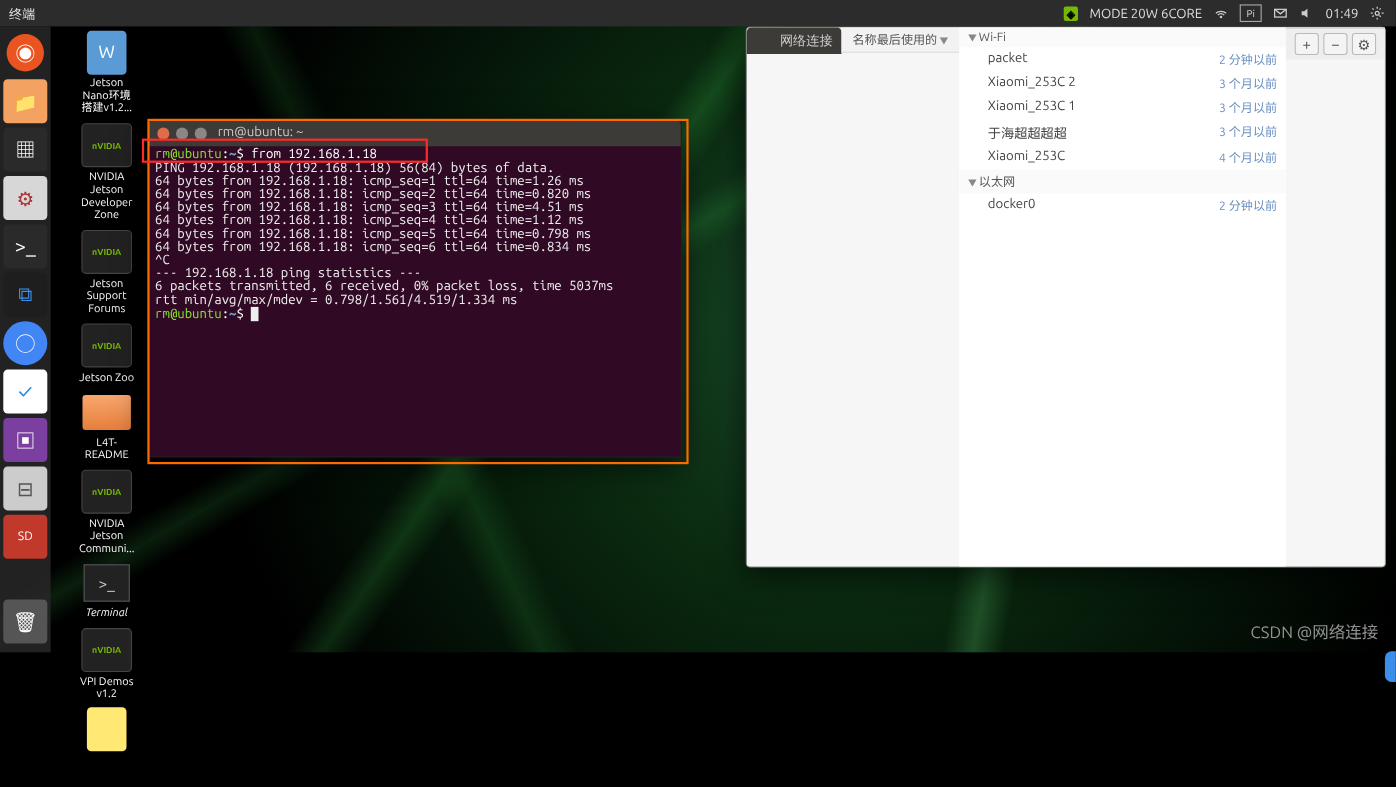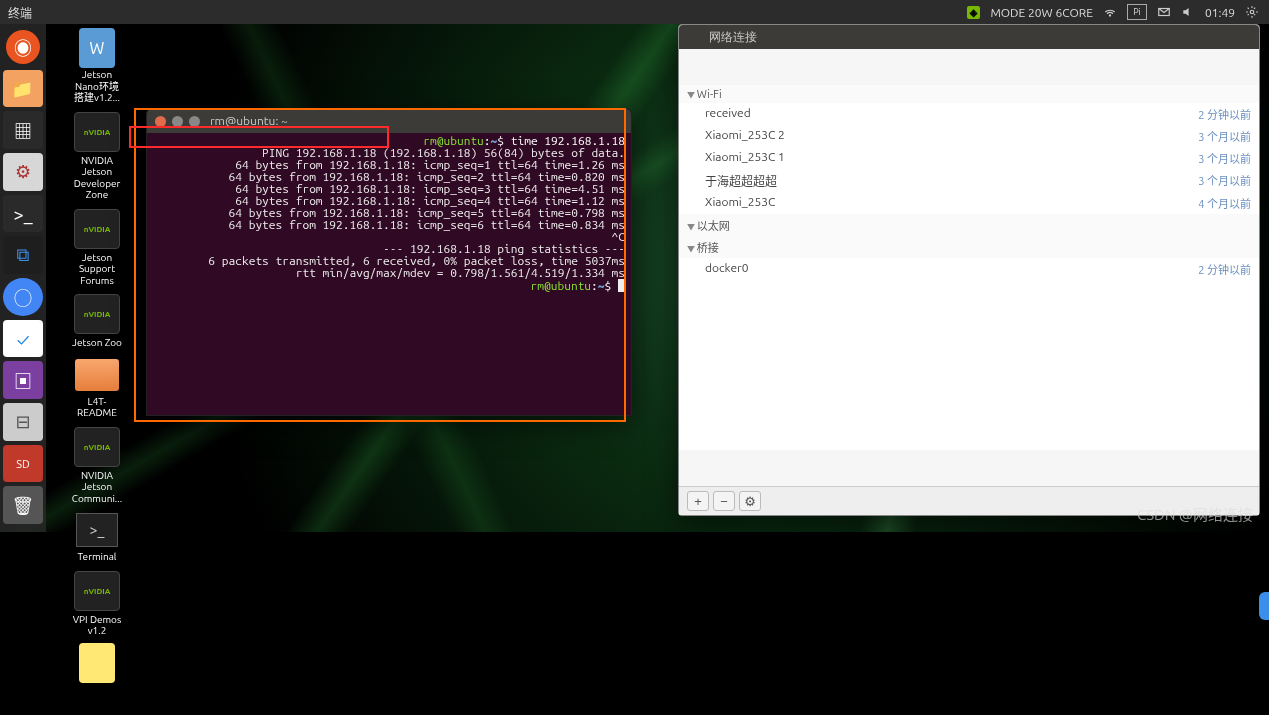--- a/index.html
+++ b/index.html
@@ -1,16 +1,16 @@
 <!DOCTYPE html>
 <html><head>
 <meta charset="utf-8">
 <style>
   html,body{margin:0;padding:0;width:1269px;height:715px;overflow:hidden;font-family:"Ubuntu","Noto Sans CJK SC",sans-serif;background:#000;}
-  .desktop{position:relative;width:1269px;height:532px;background:radial-gradient(circle at 60% 50%,#1a4a2a 0%,#0a2a10 30%,#000000 70%);}
+  .desktop{position:relative;width:1269px;height:593px;background:radial-gradient(circle at 60% 50%,#1a4a2a 0%,#0a2a10 30%,#000000 70%);}
   .desktop::before{content:"";position:absolute;inset:0;background:
     linear-gradient(125deg,transparent 40%,rgba(80,255,100,.15) 42%,transparent 44%),
     linear-gradient(65deg,transparent 30%,rgba(80,255,100,.1) 32%,transparent 34%),
     linear-gradient(-30deg,transparent 55%,rgba(80,255,100,.12) 57%,transparent 59%),
     linear-gradient(100deg,transparent 70%,rgba(120,255,140,.2) 72%,transparent 74%);}
   
   .top-panel{position:absolute;top:0;left:0;right:0;height:24px;background:#2c2c2c;color:#ddd;display:flex;align-items:center;font-size:12px;z-index:10;}
   .top-panel .left{padding-left:8px;}
   .top-panel .right{margin-left:auto;display:flex;align-items:center;gap:10px;padding-right:10px;}
   .tp-icon{width:14px;height:14px;display:inline-flex;align-items:center;justify-content:center;}
@@ -25,34 +25,34 @@
   .dicons{position:absolute;top:30px;left:54px;width:90px;z-index:2;}
   .dicon{width:86px;text-align:center;color:#fff;font-size:10px;line-height:1.15;margin-bottom:8px;cursor:pointer;}
   .dicon .img{width:44px;height:36px;margin:0 auto 3px;display:flex;align-items:center;justify-content:center;border-radius:4px;}
   .dicon .folder{background:linear-gradient(#f9a76f,#e67e3c);width:44px;height:32px;border-radius:3px;}
   .dicon .nvidia{background:#222;border:1px solid #444;color:#76b900;font-size:8px;font-weight:bold;padding-top:2px;}
   .dicon .chromium{background:radial-gradient(circle,#fff 30%,#4285f4 32%,#4285f4 55%,#ea4335 55%);border-radius:50%;width:36px;height:36px;}
   .dicon .docicon{background:#5b9bd5;border-radius:4px;width:36px;height:40px;color:#fff;font-size:16px;display:flex;align-items:center;justify-content:center;}
   .dicon .term{background:#222;border:1px solid #555;width:40px;height:32px;color:#ccc;font-size:14px;display:flex;align-items:center;justify-content:center;}
   .dicon .py{background:#ffe873;border-radius:4px;width:36px;height:40px;}
   
-  .terminal{position:absolute;top:108px;left:146px;width:484px;height:306px;background:#300a24;border:1px solid #222;border-radius:6px 6px 0 0;box-shadow:0 8px 30px rgba(0,0,0,.6);z-index:5;font-family:"Ubuntu Mono","DejaVu Sans Mono",monospace;font-size:12px;line-height:1.0;overflow:hidden;text-align:right;}
+  .terminal{position:absolute;top:108px;left:134px;width:484px;height:306px;background:#300a24;border:1px solid #222;border-radius:6px 6px 0 0;box-shadow:0 8px 30px rgba(0,0,0,.6);z-index:5;font-family:"Ubuntu Mono","DejaVu Sans Mono",monospace;font-size:12px;line-height:1.0;overflow:hidden;}
   .term-outline{position:absolute;top:108px;left:134px;width:488px;height:310px;border:2px solid #ff6a00;z-index:6;pointer-events:none;}
   .term-titlebar{height:24px;background:#3c3b37;display:flex;align-items:center;padding:0 8px;color:#ccc;font-size:12px;font-family:"Ubuntu",sans-serif;}
   .term-titlebar .btns{display:flex;gap:6px;margin-right:10px;}
   .term-titlebar .b{width:11px;height:11px;border-radius:50%;}
   .b-close{background:#e06c4c;} .b-min{background:#888;} .b-max{background:#888;}
   .term-body{padding:2px 6px;color:#eee;white-space:pre;}
   .prompt-user{color:#8ae234;font-weight:normal;}
   .prompt-path{color:#729fcf;font-weight:bold;}
   .prompt-white{color:#fff;}
   .redbox{position:absolute;border:2px solid #ff2a2a;pointer-events:none;z-index:7;}
   .cursor{display:inline-block;width:7px;height:13px;background:#eee;vertical-align:text-bottom;}
   
-  .netwin{position:absolute;top:24px;left:678px;width:580px;height:490px;background:#f6f6f6;border:1px solid #888;border-radius:4px;box-shadow:0 8px 30px rgba(0,0,0,.6);z-index:8;font-size:12px;color:#333;display:flex;flex-direction:column;gap:36px;}
+  .netwin{position:absolute;top:24px;left:678px;width:580px;height:490px;background:#f6f6f6;border:1px solid #888;border-radius:4px;box-shadow:0 8px 30px rgba(0,0,0,.6);z-index:8;font-size:12px;color:#333;display:flex;flex-direction:row;}
   .net-titlebar{height:24px;background:#3c3b37;color:#ccc;display:flex;align-items:center;padding:0 8px;border-radius:4px 4px 0 0;font-family:"Ubuntu",sans-serif;}
   .net-titlebar .btns{display:flex;gap:6px;margin-right:10px;}
   .net-header{height:22px;background:#f2f2f2;border-bottom:1px solid #ddd;display:flex;align-items:center;padding:0 10px;color:#555;font-size:11px;}
   .net-header .col2{margin-left:auto;}
   .tri{font-size:8px;color:#888;margin-left:2px;}
   .net-list{flex:1;overflow:auto;background:#fff;}
   .net-group{padding:3px 8px;color:#555;font-size:11px;background:#fafafa;}
   .net-group::before{content:"▼ ";font-size:8px;color:#888;}
   .net-item{display:flex;padding:3px 8px 3px 26px;color:#444;cursor:pointer;}
   .net-item.sel{background:#e8e8e8;}
@@ -155,21 +155,21 @@
       <div class="dicon">
         <div class="img nvidia">nVIDIA</div>
         <div style="white-space: pre-line;">NVIDIA
 Jetson
 Communi...</div>
       </div>
       <div class="dicon">
         <div class="img">
           <div class="term">&gt;_</div>
         </div>
-        <div style="white-space: pre-line;">Terminal</div>
+        <div style="white-space: pre-line; font-style: italic;">Terminal</div>
       </div>
       <div class="dicon">
         <div class="img nvidia">nVIDIA</div>
         <div style="white-space: pre-line;">VPI Demos
 v1.2</div>
       </div>
       <div class="dicon">
         <div class="img">
           <div class="py"></div>
         </div>
@@ -179,21 +179,21 @@
   <div class="term-outline"></div>
   <div class="terminal">
     <div class="term-titlebar">
       <div class="btns">
         <div class="b b-close"></div>
         <div class="b b-min"></div>
         <div class="b b-max"></div>
       </div>
       <span>rm@ubuntu: ~</span>
     </div>
-    <div class="term-body" id="term-body"><span class="prompt-user">rm@ubuntu</span><span class="prompt-white">:</span><span class="prompt-path">~</span><span class="prompt-white">$ </span><span class="prompt-white">time 192.168.1.18</span>
+    <div class="term-body" id="term-body"><span class="prompt-user">rm@ubuntu</span><span class="prompt-white">:</span><span class="prompt-path">~</span><span class="prompt-white">$ </span><span class="prompt-white">from 192.168.1.18</span>
 PING 192.168.1.18 (192.168.1.18) 56(84) bytes of data.
 64 bytes from 192.168.1.18: icmp_seq=1 ttl=64 time=1.26 ms
 64 bytes from 192.168.1.18: icmp_seq=2 ttl=64 time=0.820 ms
 64 bytes from 192.168.1.18: icmp_seq=3 ttl=64 time=4.51 ms
 64 bytes from 192.168.1.18: icmp_seq=4 ttl=64 time=1.12 ms
 64 bytes from 192.168.1.18: icmp_seq=5 ttl=64 time=0.798 ms
 64 bytes from 192.168.1.18: icmp_seq=6 ttl=64 time=0.834 ms
 ^C
 --- 192.168.1.18 ping statistics ---
 6 packets transmitted, 6 received, 0% packet loss, time 5037ms
@@ -204,44 +204,47 @@
 
   <div class="netwin">
     <div class="net-titlebar">
       <div class="btns">
         <div class="b b-close"></div>
         <div class="b b-min"></div>
         <div class="b b-max"></div>
       </div>
       <span>网络连接</span>
     </div>
+    <div class="net-header">
+      <span>名称</span>
+      <span class="col2"><span>最后使用的</span><span class="tri">▼</span></span>
+    </div>
     <div class="net-list" id="net-list">
         <div class="net-group">Wi-Fi</div>
         <div class="net-item">
-          <span>received</span>
+          <span>packet</span>
           <span class="t">2 分钟以前</span>
         </div>
         <div class="net-item">
           <span>Xiaomi_253C 2</span>
           <span class="t">3 个月以前</span>
         </div>
         <div class="net-item">
           <span>Xiaomi_253C 1</span>
           <span class="t">3 个月以前</span>
         </div>
         <div class="net-item">
           <span>于海超超超超</span>
           <span class="t">3 个月以前</span>
         </div>
         <div class="net-item">
           <span>Xiaomi_253C</span>
           <span class="t">4 个月以前</span>
         </div>
         <div class="net-group">以太网</div>
-        <div class="net-group">桥接</div>
         <div class="net-item">
           <span>docker0</span>
           <span class="t">2 分钟以前</span>
         </div>
       </div>
     <div class="net-footer">
       <button>+</button>
       <button>−</button>
       <button>⚙</button>
     </div>

